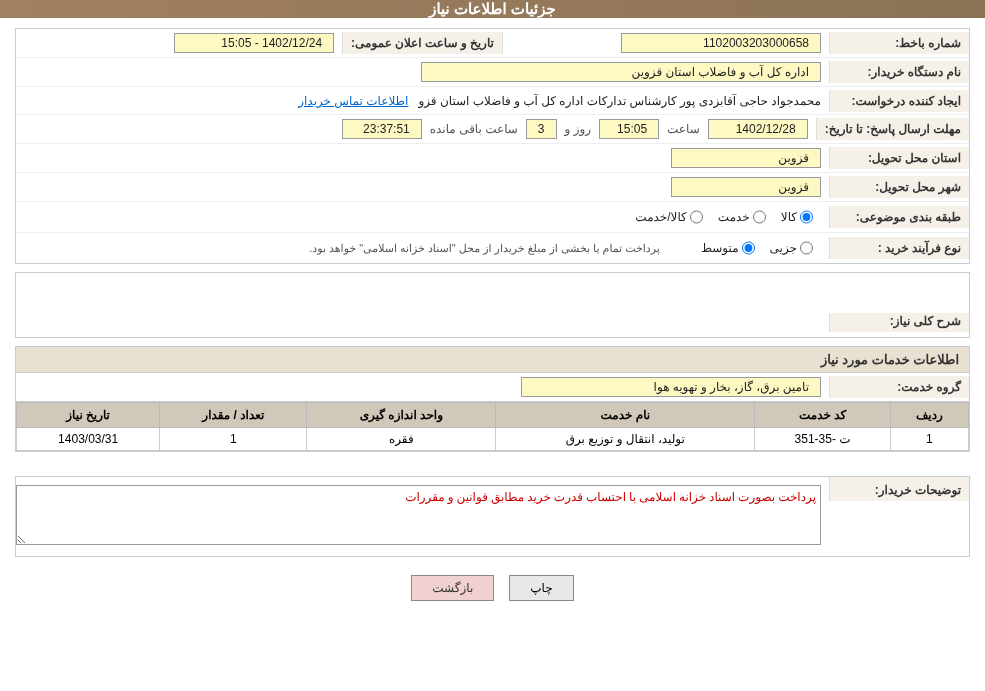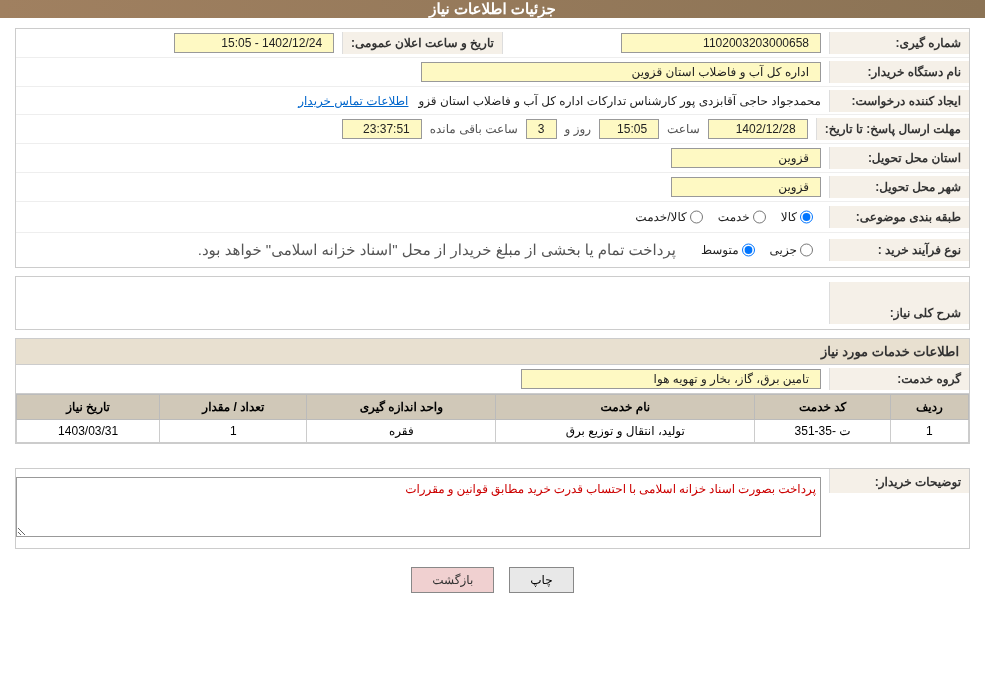--- a/index.html
+++ b/index.html
@@ -153,21 +153,21 @@
 
   <div class="header-bar">
     <span>جزئیات اطلاعات نیاز</span>
   </div>
 
   <div class="content">
 
     <div class="form-section">
 
       <div class="form-row">
-        <div class="field-label">شماره گیری:</div>
+        <div class="field-label">شماره باخط:</div>
         <div class="field-value">
           <span class="input-box" style="min-width:200px;">1102003203000658</span>
         </div>
         <div class="field-label" style="min-width:160px; border-right:1px solid #ddd;">تاریخ و ساعت اعلان عمومی:</div>
         <div class="field-value">
           <span class="input-box" style="min-width:160px;">1402/12/24 - 15:05</span>
         </div>
       </div>
 
       <div class="form-row">
@@ -240,30 +240,30 @@
         <div class="field-value">
           <div class="radio-group">
             <div class="radio-item">
               <input type="radio" name="purchase_type" style="">
               <span>جزیی</span>
             </div>
             <div class="radio-item">
               <input type="radio" name="purchase_type" checked="" style="">
               <span>متوسط</span>
             </div>
-            <span style="color:#555; font-size:15px; margin-right:10px;">پرداخت تمام یا بخشی از مبلغ خریدار از محل "اسناد خزانه اسلامی" خواهد بود.</span>
+            <span style="color:#555; font-size:11px; margin-right:26px;">پرداخت تمام یا بخشی از مبلغ خریدار از محل "اسناد خزانه اسلامی" خواهد بود.</span>
           </div>
         </div>
       </div>
 
     </div>
 
     <div class="form-section">
       <div class="form-row" style="align-items:flex-start; padding: 5px 0;">
-        <div class="field-label" style="padding-top:24px;">شرح کلی نیاز:</div>
+        <div class="field-label" style="padding-top:1px;margin-top:35px;">شرح کلی نیاز:</div>
       </div>
     </div>
 
     <div class="table-section">
       <div class="section-title">اطلاعات خدمات مورد نیاز</div>
 
       <div class="form-row" style="border-bottom:1px solid #ccc;">
         <div class="field-label">گروه خدمت:</div>
         <div class="field-value">
           <span class="input-box" style="min-width:300px;">تامین برق، گاز، بخار و تهویه هوا</span>

